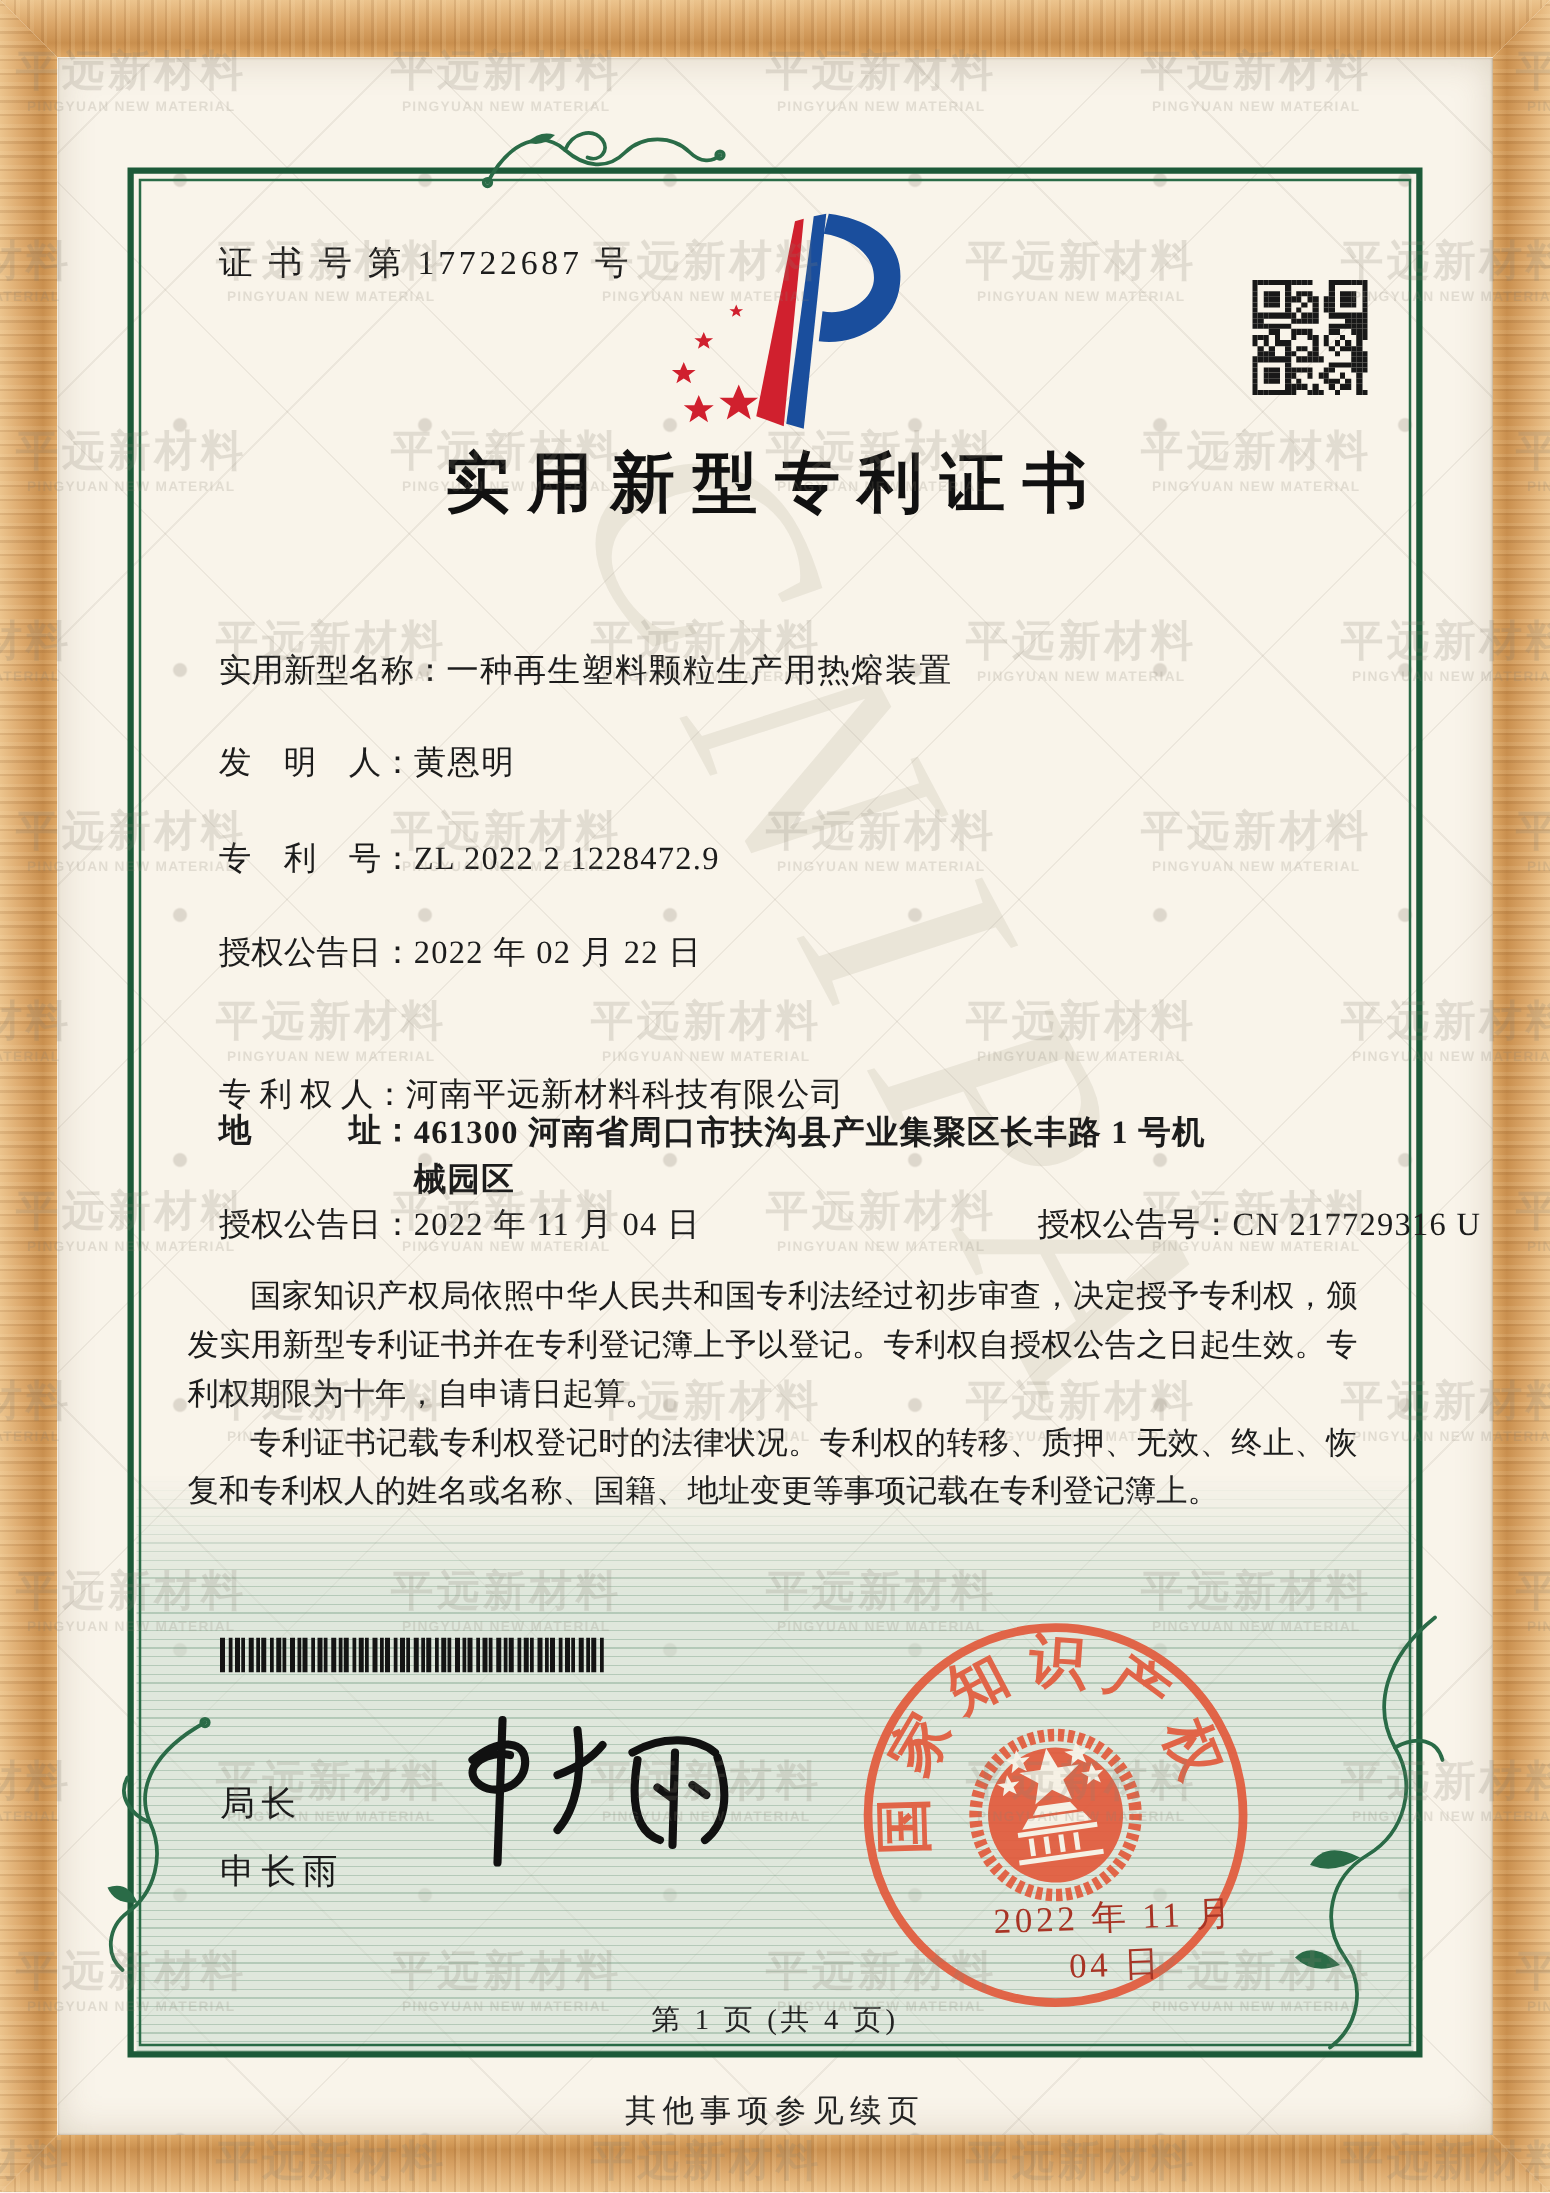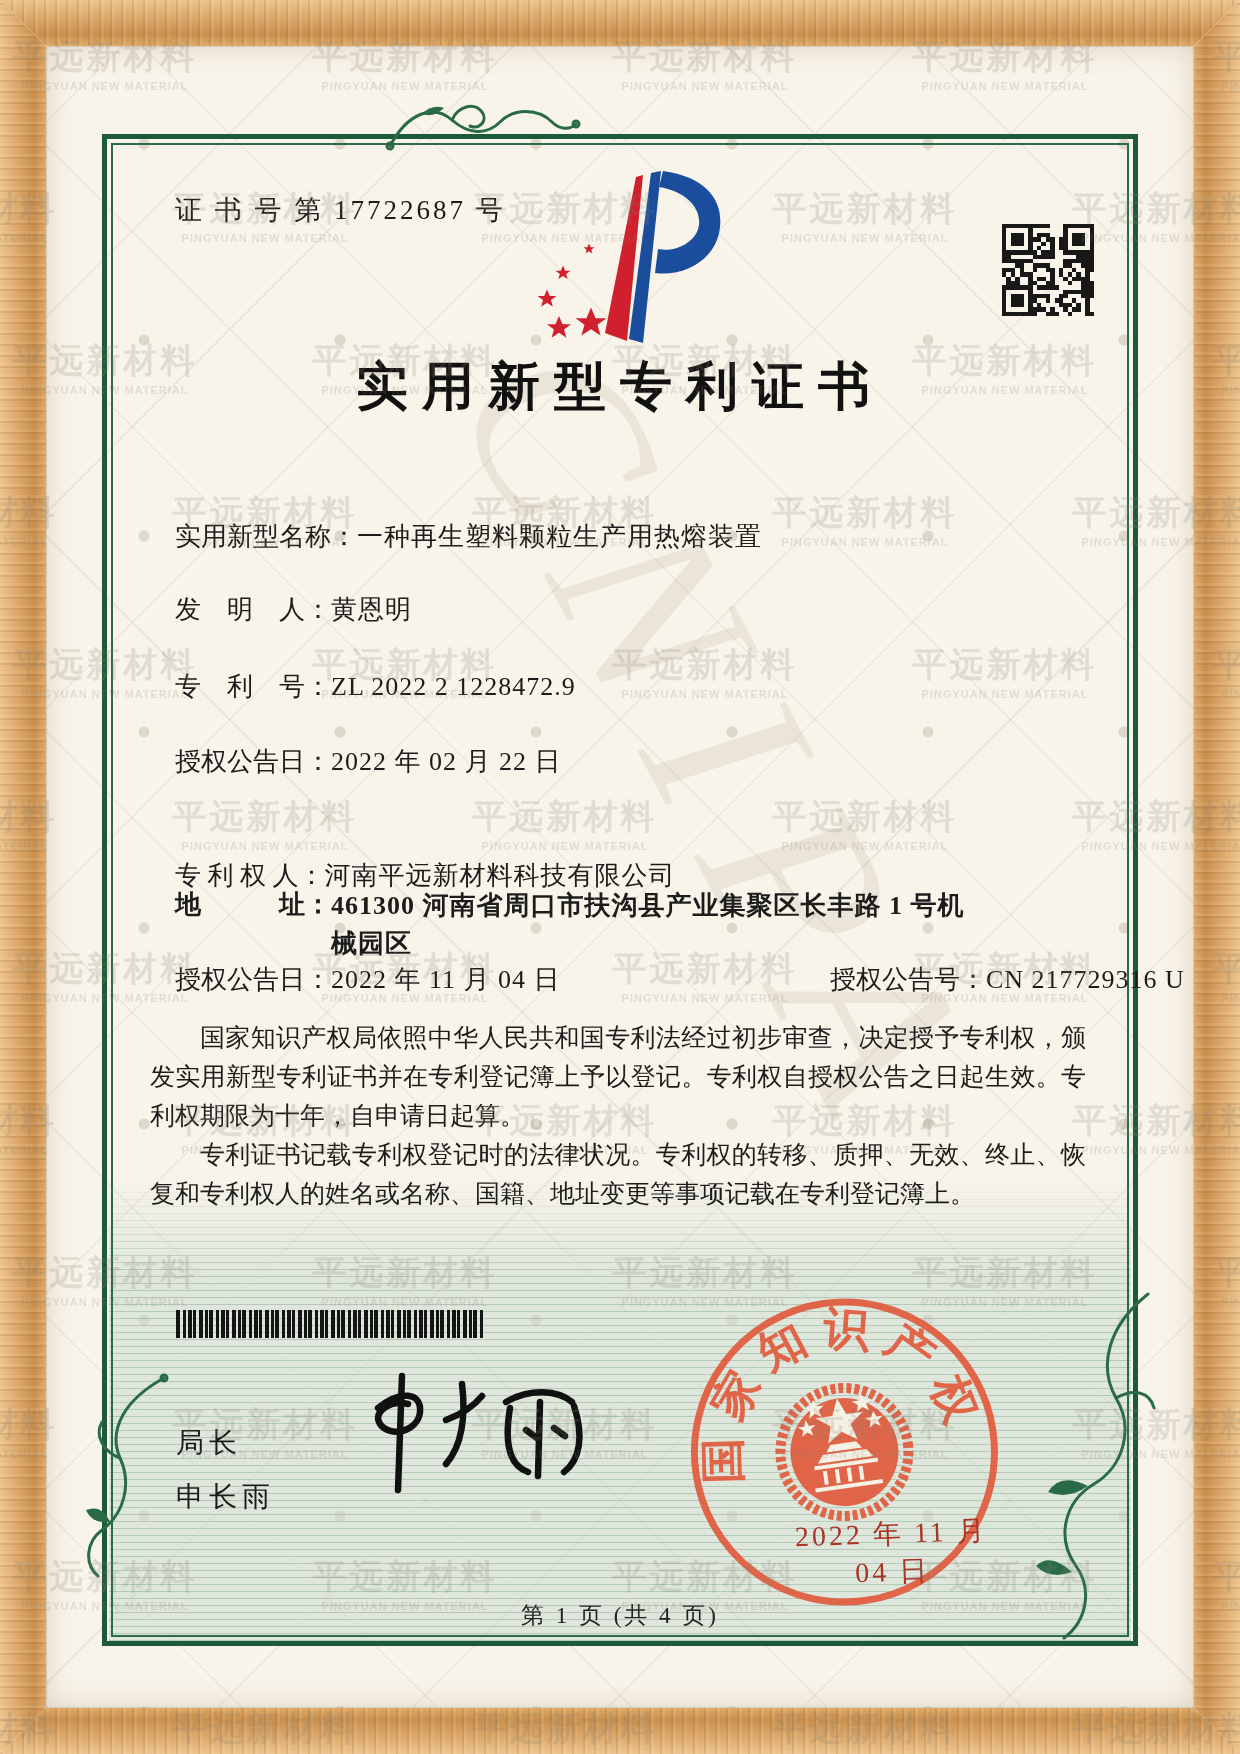--- a/index.html
+++ b/index.html
@@ -675,20 +675,21 @@
           <rect x="200" y="212" width="4" height="14"></rect>
             <rect x="212" y="212" width="4" height="14"></rect>
           <rect x="166" y="228" width="68" height="4"></rect>
         </g>
       </g>
       <text class="seal-ring-text"><textPath href="#sealArc" startOffset="15">国家知识产权局</textPath></text>
     </svg>
     <div class="seal-date">2022 年 11 月 04 日</div>
 
     <div class="footer-page">第 1 页 (共 4 页)</div>
+    <div class="continuation">其他事项参见续页</div>
   </div>
 
   <div class="wood h top"></div>
   <div class="wood h bottom"></div>
   <div class="wood v left"></div>
   <div class="wood v right"></div>
 
   <div class="wm-layer">
       <div class="wm-cell" style="left: -20px; top: 34px;">
         <div class="wm-cjk">平远新材料</div>

